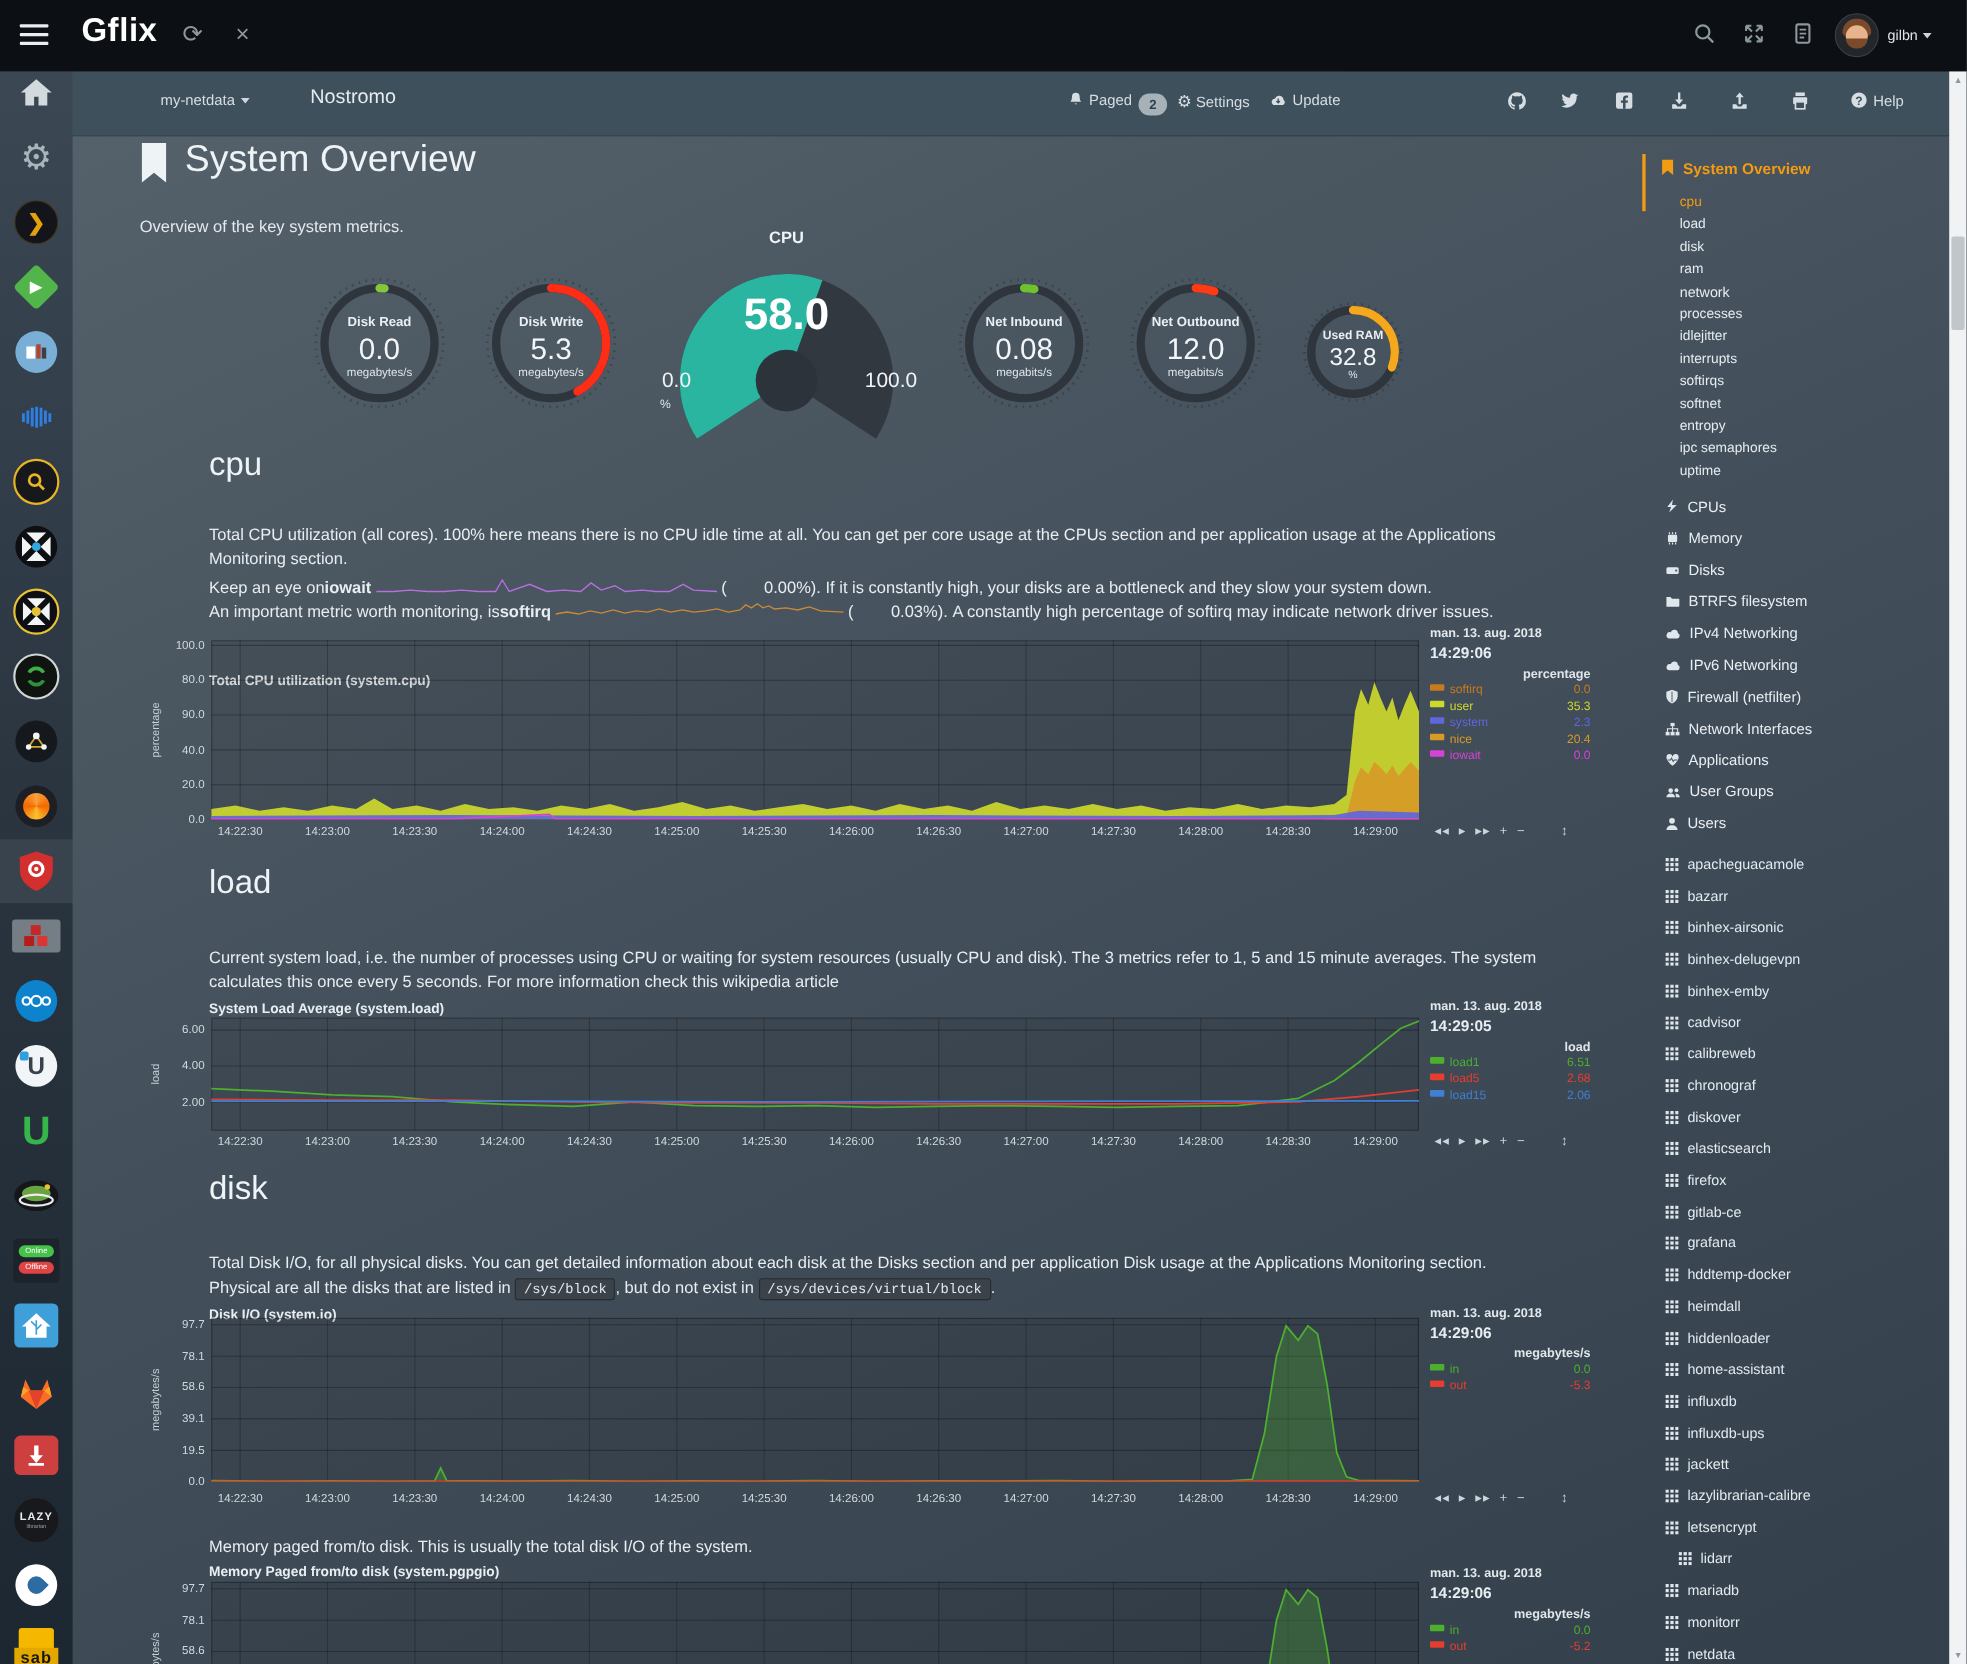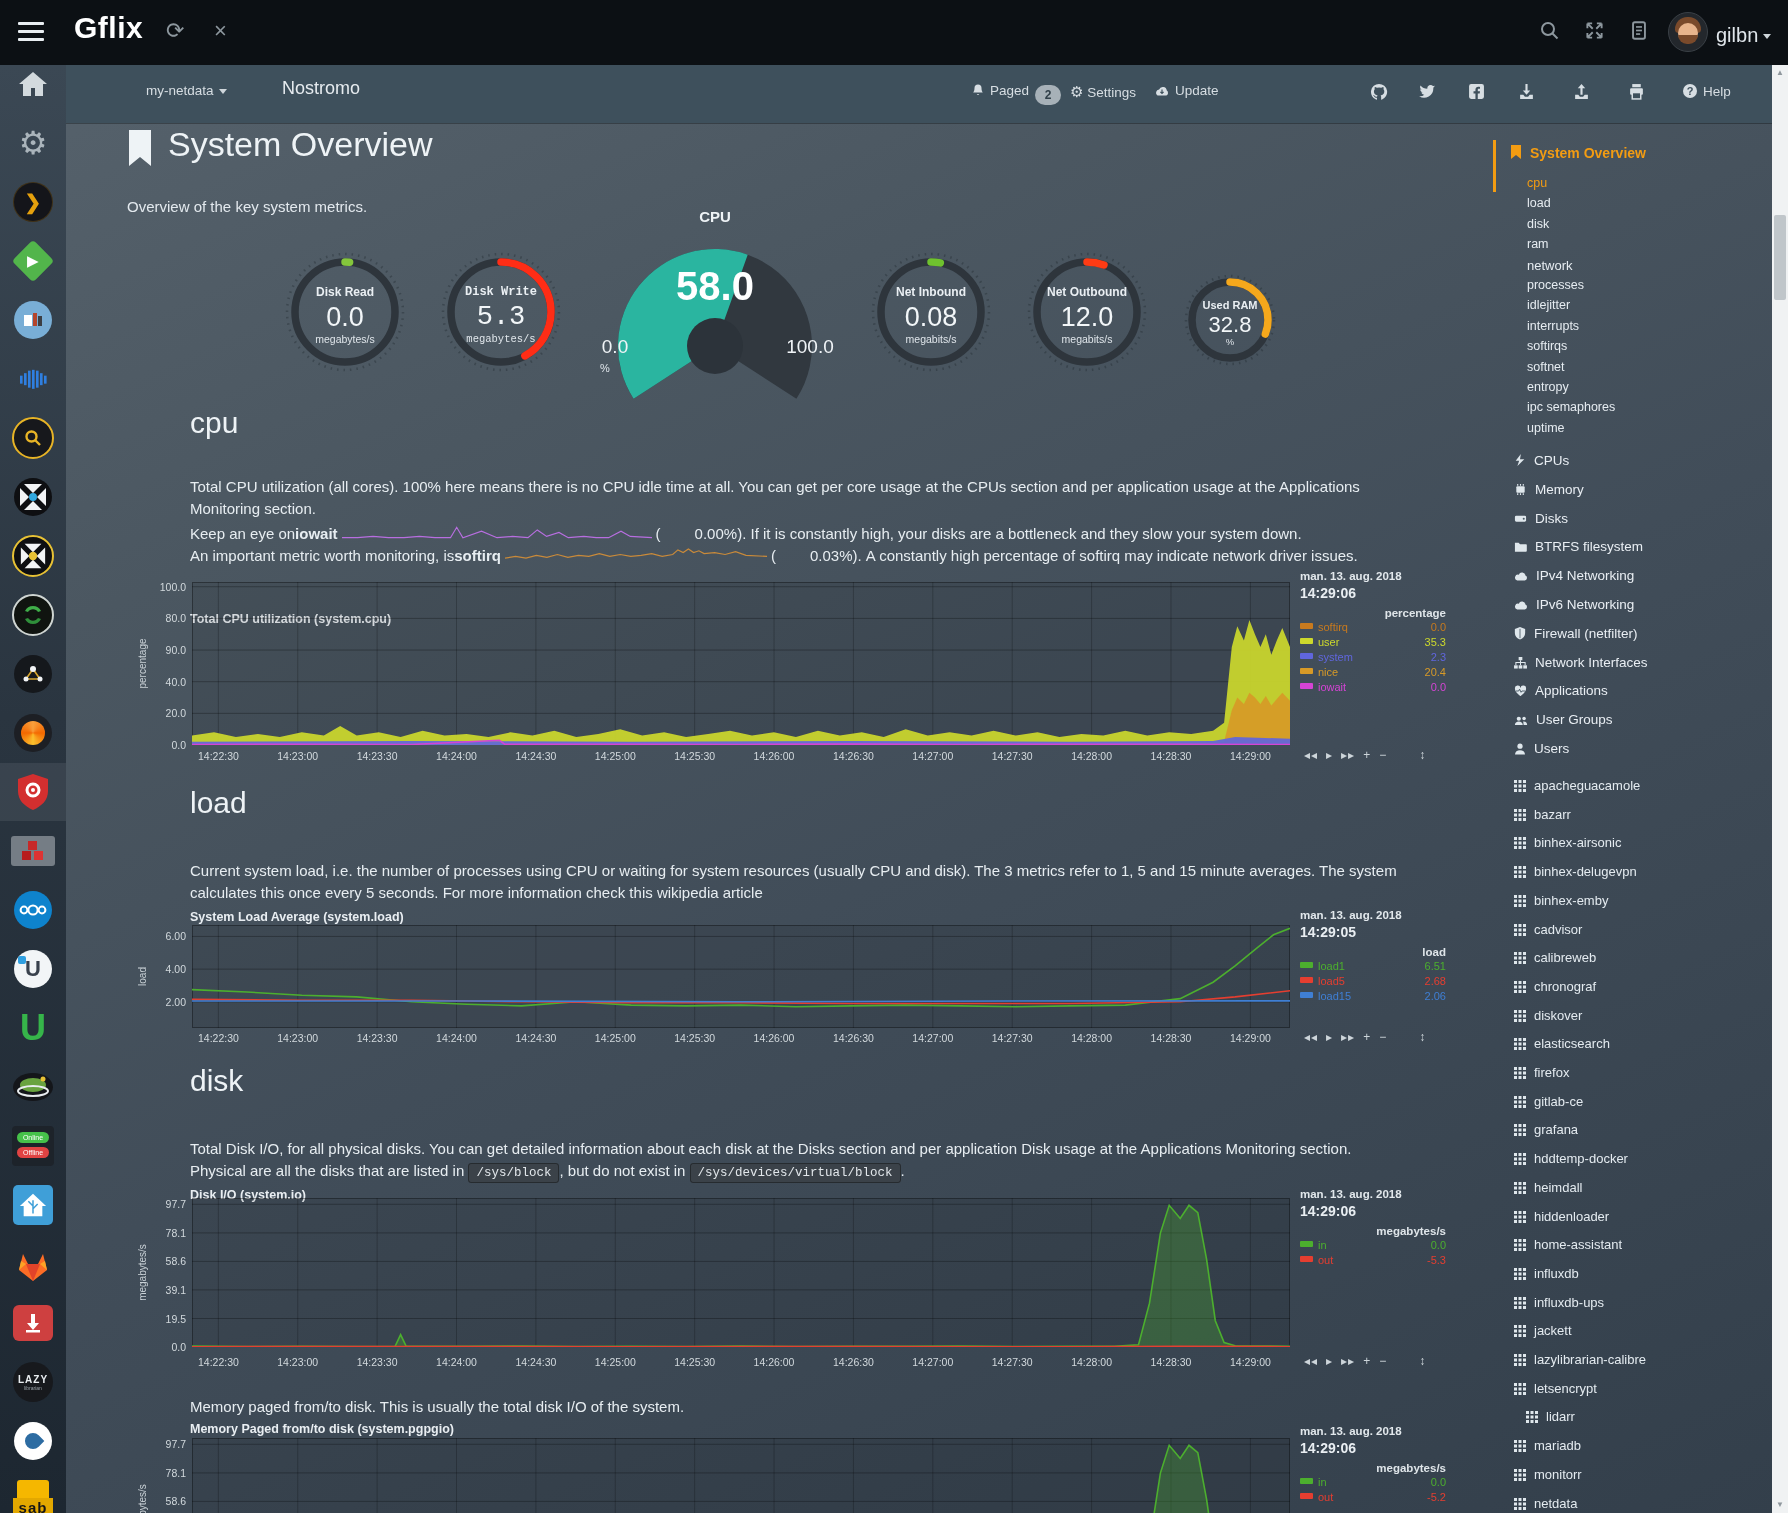--- a/index.html
+++ b/index.html
@@ -9,21 +9,21 @@
   
   #topbar{position:absolute;left:0;top:0;width:1788px;height:65px;background:#0c1014;z-index:40;}
   .burger{position:absolute;left:18px;top:22px;width:26px;height:20px;cursor:pointer;}
   .burger i{display:block;height:3px;background:#e9eef2;margin:0 0 5px 0;border-radius:1px;}
   #app-title{position:absolute;left:74px;top:11px;font-size:30px;font-weight:bold;color:#fff;letter-spacing:.5px;}
   .tb-ic{position:absolute;top:18px;color:#8d979e;font-size:22px;line-height:26px;}
   #avatar{position:absolute;left:1668px;top:12px;width:38px;height:38px;border-radius:50%;background:#23272c;overflow:hidden;border:1px solid #3a4046;}
   #avatar .hair{position:absolute;left:6px;top:4px;width:26px;height:16px;border-radius:13px 13px 4px 4px;background:#7a4a2b;}
   #avatar .face{position:absolute;left:9px;top:10px;width:20px;height:20px;border-radius:50%;background:#e8b48c;}
   #avatar .beard{position:absolute;left:9px;top:22px;width:20px;height:9px;border-radius:0 0 10px 10px;background:#7a4a2b;}
-  #username{position:absolute;left:1716px;top:24px;font-size:20px;color:#dfe5ea;}
+  #username{position:absolute;left:1716px;top:24px;font-size:13px;color:#dfe5ea;}
   .caret{display:inline-block;width:0;height:0;border-left:4px solid transparent;border-right:4px solid transparent;border-top:5px solid #cfd6db;margin-left:5px;vertical-align:middle;}
   
   #leftbar{position:absolute;left:0;top:65px;width:66px;height:1448px;z-index:30;
     background:linear-gradient(#3b4854,#2a3540 45%,#1d2731 100%);}
   .sb-row{position:absolute;left:0;width:66px;height:58px;display:flex;align-items:center;justify-content:center;cursor:pointer;}
   .hl{background:rgba(255,255,255,.08);}
   .circ{border-radius:50%;display:flex;align-items:center;justify-content:center;}
   
   #ndheader{position:absolute;left:66px;top:65px;width:1722px;height:58px;background:#3e505c;
     box-shadow:0 1px 0 rgba(0,0,0,.3);z-index:20;}
@@ -406,21 +406,21 @@
   </div>
   <div id="page-title">System Overview</div>
   <div id="page-sub">Overview of the key system metrics.</div>
 
   <div id="gauges">
       <div style="position: absolute; left: 283px; top: 250px; width: 124px; height: 124px;"><svg width="124" height="124">
     <circle cx="62" cy="62" r="58" fill="none" stroke="rgba(30,36,42,.35)" stroke-width="2.5" stroke-dasharray="1.5 5"></circle>
     <circle cx="62" cy="62" r="50" fill="none" stroke="#2e353c" stroke-width="7.5"></circle>
     <circle cx="62" cy="62" r="50" fill="none" stroke="#84c63c" stroke-width="7.5" stroke-dasharray="4.7 314.2" stroke-linecap="round" transform="rotate(-90 62 62)"></circle>
         </svg><div style="position: absolute; left: 0px; right: 0px; top: 34.72px; text-align: center; font-size: 12px; font-weight: bold; color: rgb(234, 239, 243);">Disk Read</div><div style="position: absolute; left: 0px; right: 0px; top: 52.08px; text-align: center; font-size: 27px; color: rgb(242, 246, 248);">0.0</div><div style="position: absolute; left: 0px; right: 0px; top: 83.08px; text-align: center; font-size: 10.5px; color: rgb(223, 229, 234);">megabytes/s</div></div>
-      <div style="position: absolute; left: 439px; top: 250px; width: 124px; height: 124px; font-family: Liberation Mono, monospace;"><svg width="124" height="124">
+      <div style="position: absolute; left: 439px; top: 250px; width: 124px; height: 124px;"><svg width="124" height="124">
     <circle cx="62" cy="62" r="58" fill="none" stroke="rgba(30,36,42,.35)" stroke-width="2.5" stroke-dasharray="1.5 5"></circle>
     <circle cx="62" cy="62" r="50" fill="none" stroke="#2e353c" stroke-width="7.5"></circle>
     <circle cx="62" cy="62" r="50" fill="none" stroke="#ff2d16" stroke-width="7.5" stroke-dasharray="131.9 314.2" stroke-linecap="round" transform="rotate(-90 62 62)"></circle>
         </svg><div style="position: absolute; left: 0px; right: 0px; top: 34.72px; text-align: center; font-size: 12px; font-weight: bold; color: rgb(234, 239, 243);">Disk Write</div><div style="position: absolute; left: 0px; right: 0px; top: 52.08px; text-align: center; font-size: 27px; color: rgb(242, 246, 248);">5.3</div><div style="position: absolute; left: 0px; right: 0px; top: 83.08px; text-align: center; font-size: 10.5px; color: rgb(223, 229, 234);">megabytes/s</div></div>
       <div style="position: absolute; left: 869px; top: 250px; width: 124px; height: 124px;"><svg width="124" height="124">
     <circle cx="62" cy="62" r="58" fill="none" stroke="rgba(30,36,42,.35)" stroke-width="2.5" stroke-dasharray="1.5 5"></circle>
     <circle cx="62" cy="62" r="50" fill="none" stroke="#2e353c" stroke-width="7.5"></circle>
     <circle cx="62" cy="62" r="50" fill="none" stroke="#6fc22e" stroke-width="7.5" stroke-dasharray="9.4 314.2" stroke-linecap="round" transform="rotate(-90 62 62)"></circle>
         </svg><div style="position: absolute; left: 0px; right: 0px; top: 34.72px; text-align: center; font-size: 12px; font-weight: bold; color: rgb(234, 239, 243);">Net Inbound</div><div style="position: absolute; left: 0px; right: 0px; top: 52.08px; text-align: center; font-size: 27px; color: rgb(242, 246, 248);">0.08</div><div style="position: absolute; left: 0px; right: 0px; top: 83.08px; text-align: center; font-size: 10.5px; color: rgb(223, 229, 234);">megabits/s</div></div>
       <div style="position: absolute; left: 1025px; top: 250px; width: 124px; height: 124px;"><svg width="124" height="124">

